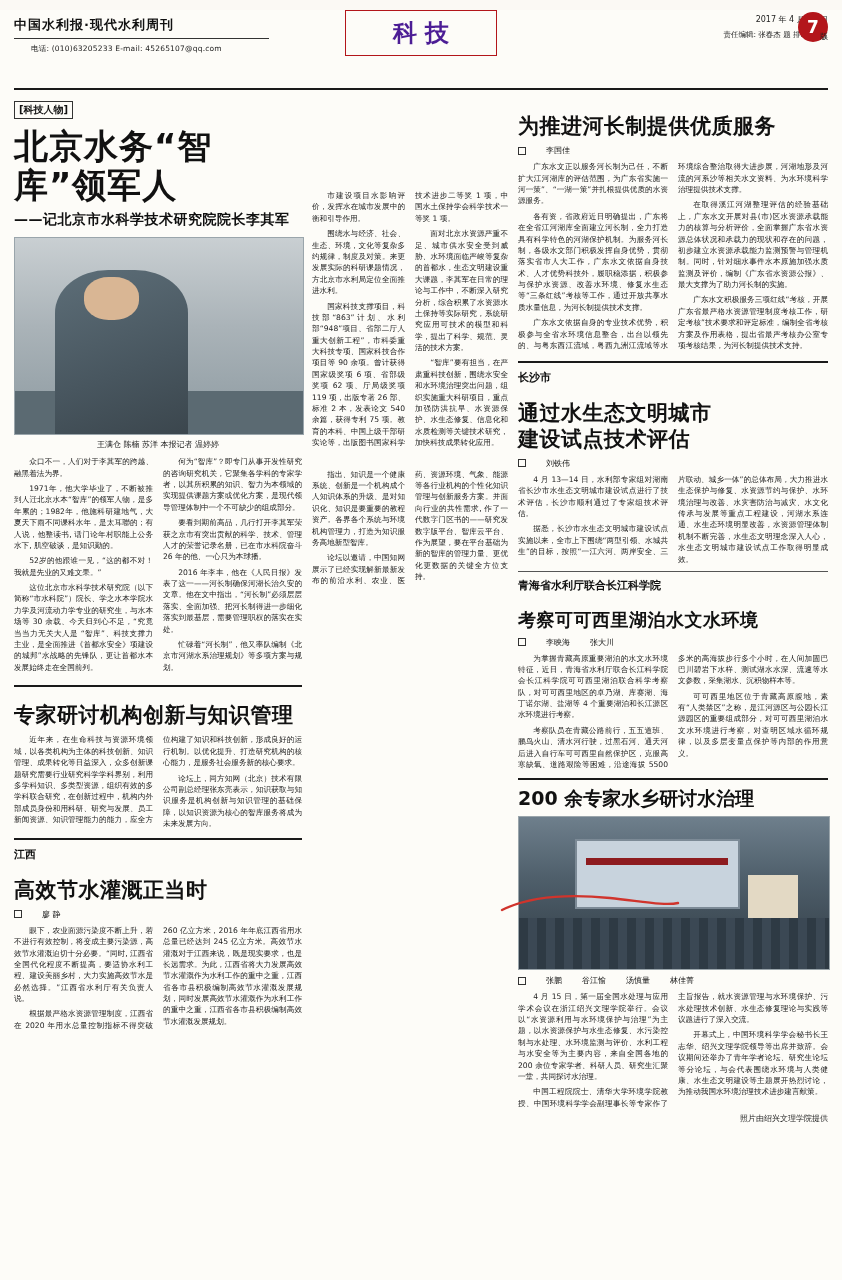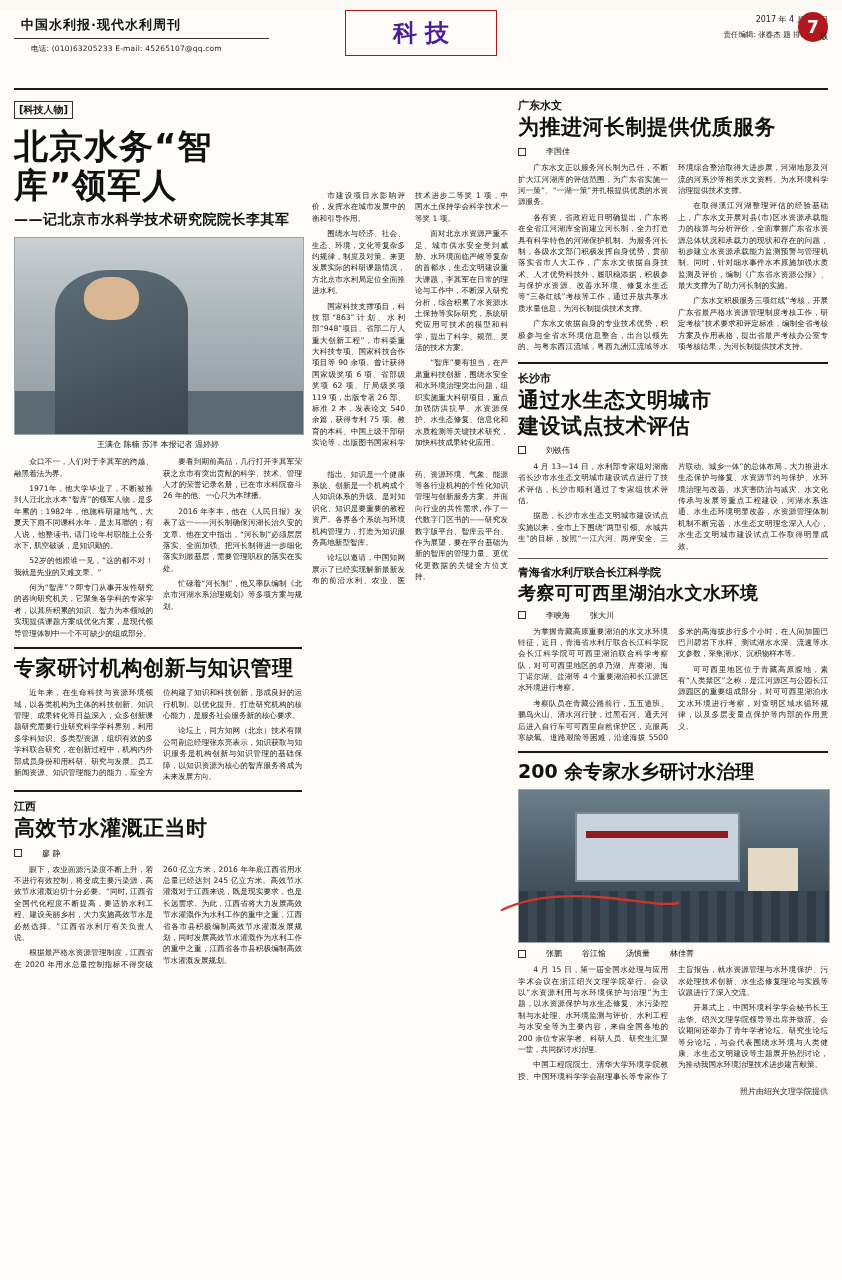--- a/index.html
+++ b/index.html
@@ -17,21 +17,21 @@
     padding:0;
   }
   
   .masthead{
     position:relative;
     height:78px;
     border-bottom:2px solid #1a1a1a;
     margin:10px 14px 0 14px;
   }
   .paper-name{
-    position:absolute;left:7px;top:6px;
+    position:absolute;left:0;top:6px;
     font-size:13px;font-weight:bold;letter-spacing:1px;
     font-family:"DejaVu Sans","Liberation Sans",sans-serif;
   }
   .paper-contact{
     position:absolute;left:17px;top:34px;
     font-size:7.5px;color:#222;letter-spacing:0.2px;
   }
   .rule-left{
     position:absolute;left:0;top:28px;width:255px;height:1px;background:#333;
   }
@@ -93,21 +93,21 @@
   }
   .body-text{
     font-size:7.6px;line-height:1.5;text-align:justify;color:#1a1a1a;
     column-gap:10px;
   }
   .body-text p{margin:0 0 4px 0;text-indent:2em;}
   .two-col{column-count:2;}
   .hr-thick{border:0;border-top:2px solid #1a1a1a;margin:8px 0 7px 0;}
   .hr-thin{border:0;border-top:1px solid #555;margin:6px 0;}
   h2.head2{
-    font-size:21px;font-weight:bold;margin:0 0 6px 0;letter-spacing:0.5px;
+    font-size:21px;font-weight:bold;margin:16px 0 6px 0;letter-spacing:0.5px;
     line-height:1.2;
   }
   h2.head2.small{font-size:18px;}
   h3.kicker{
     font-size:11px;font-weight:bold;margin:0 0 2px 0;
   }
   h2.redhead{
     font-size:19px;font-weight:bold;color:#111;margin:4px 0 6px 0;line-height:1.2;
   }
   .author{font-size:8px;margin:0 0 5px 0;display:flex;align-items:center;gap:20px;}
@@ -192,20 +192,21 @@
         <div class="ph-table"></div>
         <div class="ph-man"></div>
         <div class="ph-face"></div>
       </div>
       <div class="caption">  王满仓  陈楠   苏洋   本报记者  温婷婷</div>
 
       <div class="body-text two-col">
         <p>众口不一，人们对于李其军的跨越、融黑着法为界。</p>
         <p>1971年，他大学毕业了，不断被推到人迁北京水本“智库”的领军人物，是多年累的；1982年，他施科研建地气，大夏天下雨不同课科水年，是太耳聯的；有人说，他整读书, 话门论年村职能上公务水下, 肌空破谈，是知识勤的。</p>
         <p>52岁的他跟谁一见，“这的都不对！我就是先业的又难文果。”</p>
+        <p>这位北京市水科学技术研究院（以下简称“市水科院”）院长、学之水本学院水力学及河流动力学专业的研究生，与水本场等 30 余载、今天归到心不足，“究竟当当力无关大人是 “智库”、科技支撑力主业，是全面推进《首都水安全》项建设的城邦”水战略的先锋队，更让首都水本发展始终走在全国前列。</p>
         <p>何为“智库”？即专门从事开发性研究的咨询研究机关，它聚集各学科的专家学者，以其所积累的知识、智力为本领域的实现提供课题方案或优化方案，是现代领导管理体制中一个不可缺少的组成部分。</p>
         <p>要看到期前高品，几行打开李其军荣获之京市有突出贡献的科学、技术、管理人才的荣誉记录名册，已在市水科院奋斗 26 年的他、一心只为本球播。</p>
         <p>2016 年李丰，他在《人民日报》发表了这一——河长制确保河湖长治久安的文章。他在文中指出，“河长制”必须层层落实、全面加强、把河长制得进一步细化落实到最基层，需要管理职权的落实在实处。</p>
         <p>忙碌着“河长制”，他又率队编制《北京市河湖水系治理规划》等多项方案与规划。</p>
       </div>
 
       <hr class="hr-thick">
 
       <h2 class="head2">专家研讨机构创新与知识管理</h2>
       <div class="body-text two-col">
@@ -236,21 +237,20 @@
         <p>“智库”要有担当，在严肃重科技创新，围绕水安全和水环境治理突出问题，组织实施重大科研项目，重点加强防洪抗旱、水资源保护、水生态修复、信息化和水质检测等关键技术研究，加快科技成果转化应用。</p>
       </div>
       <div class="body-text two-col" style="margin-top:18px;">
         <p>指出、知识是一个健康系统、创新是一个机构成个人知识体系的升级、是对知识化、知识是要重要的教程资产。各界各个系统与环境机构管理力，打造为知识服务高地新型智库。</p>
         <p>论坛以邀请，中国知网展示了已经实现解新最新发布的前沿水利、农业、医药、资源环境、气象、能源等各行业机构的个性化知识管理与创新服务方案。并面向行业的共性需求, 作了一代数字门区书的——研究发数字版平台、智库云平台、作为展望，要在平台基础为新的智库的管理力量、更优化更数据的关键全方位支持。</p>
       </div>
     </div>
 
     <div class="col colC">
 
-      <h3 class="kicker">广东水文</h3>
       <h2 class="head2">为推进河长制提供优质服务</h2>
       <div class="author">
         <span class="sq"></span>
         <span>李国佳</span>
       </div>
       <div class="body-text two-col">
         <p>广东水文正以服务河长制为己任，不断扩大江河湖库的评估范围，为广东省实施一河一策”、“一湖一策”并扎根提供优质的水资源服务。</p>
         <p>各有资，省政府近日明确提出，广东将在全省江河湖库全面建立河长制，全力打造具有科学特色的河湖保护机制。为服务河长制，各级水文部门积极发挥自身优势，贯彻落实省市人大工作，广东水文依据自身技术、人才优势科技外，履职稳添据，积极参与保护水资源、改善水环境、修复水生态等“三条红线”考核等工作，通过开放共享水质水量信息，为河长制提供技术支撑。</p>
         <p>广东水文依据自身的专业技术优势，积极参与全省水环境信息整合，出台以领先的、与粤东西江流域，粤西九洲江流域等水环境综合整治取得大进步展，河湖地形及河流的河系沙等相关水文资料、为水环境科学治理提供技术支撑。</p>
         <p>在取得溪江河湖整理评估的经验基础上，广东水文开展对县(市)区水资源承载能力的核算与分析评价，全面掌握广东省水资源总体状况和承载力的现状和存在的问题，初步建立水资源承载能力监测预警与管理机制。同时，针对细水事件水本原施加强水质监测及评价，编制《广东省水资源公报》、最大支撑为了助力河长制的实施。</p>

